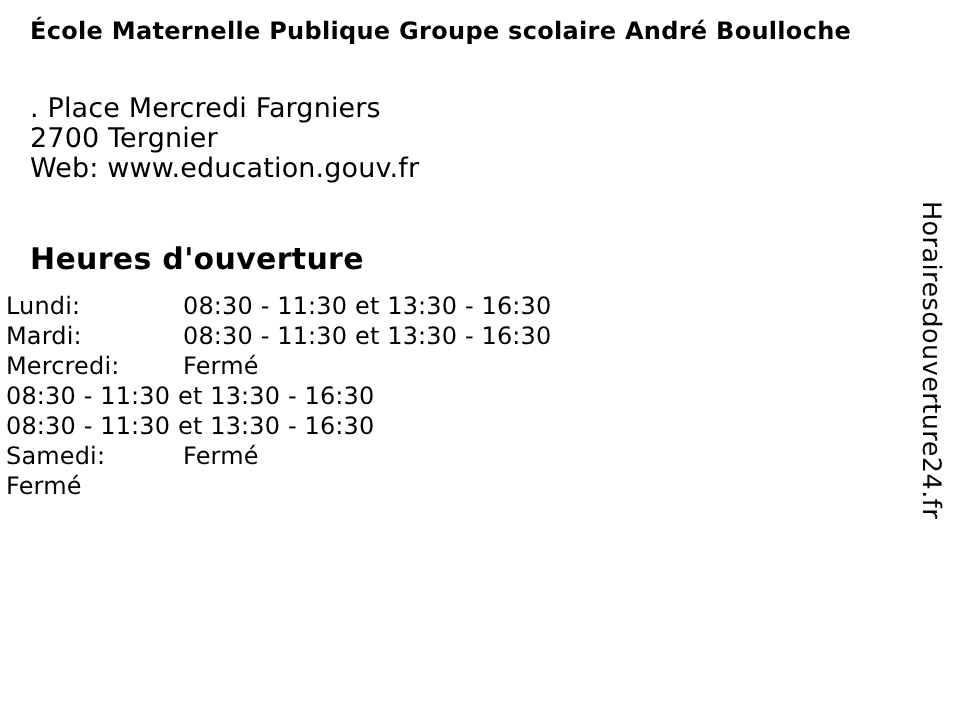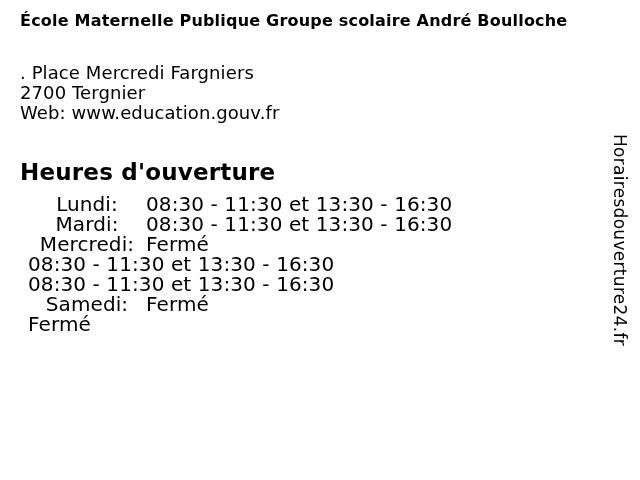--- a/index.html
+++ b/index.html
@@ -34,34 +34,33 @@
     font-size: 18px;
     line-height: 20px;
     letter-spacing: 0.1px;
     white-space: nowrap;
   }
   .hours-heading {
     position: absolute;
     left: 20px;
     top: 162px;
     margin: 0;
-    font-size: 23px;
+    font-size: 20px;
     line-height: 20px;
     font-weight: bold;
     letter-spacing: 0.2px;
     text-align: right;
   }
   .hours-table {
     position: absolute;
-    left: 28px;
+    left: 4px;
     top: 194px;
-    font-size: 20px;
+    font-size: 16px;
     line-height: 20px;
     letter-spacing: 0.1px;
-    text-align: center;
   }
   .hours-row {
     display: flex;
   }
   .day-label {
     width: 118px;
     flex: 0 0 118px;
   }
   .day-times {
     white-space: nowrap;

